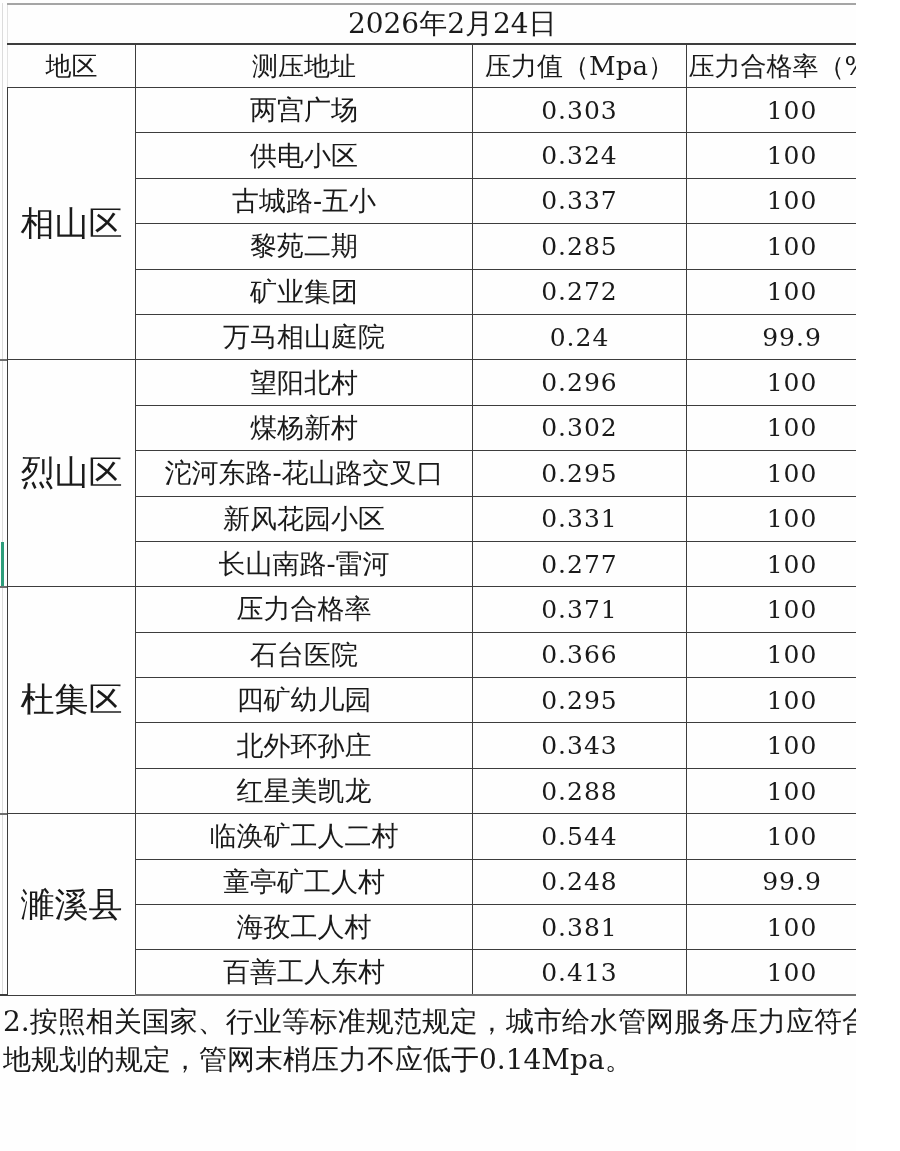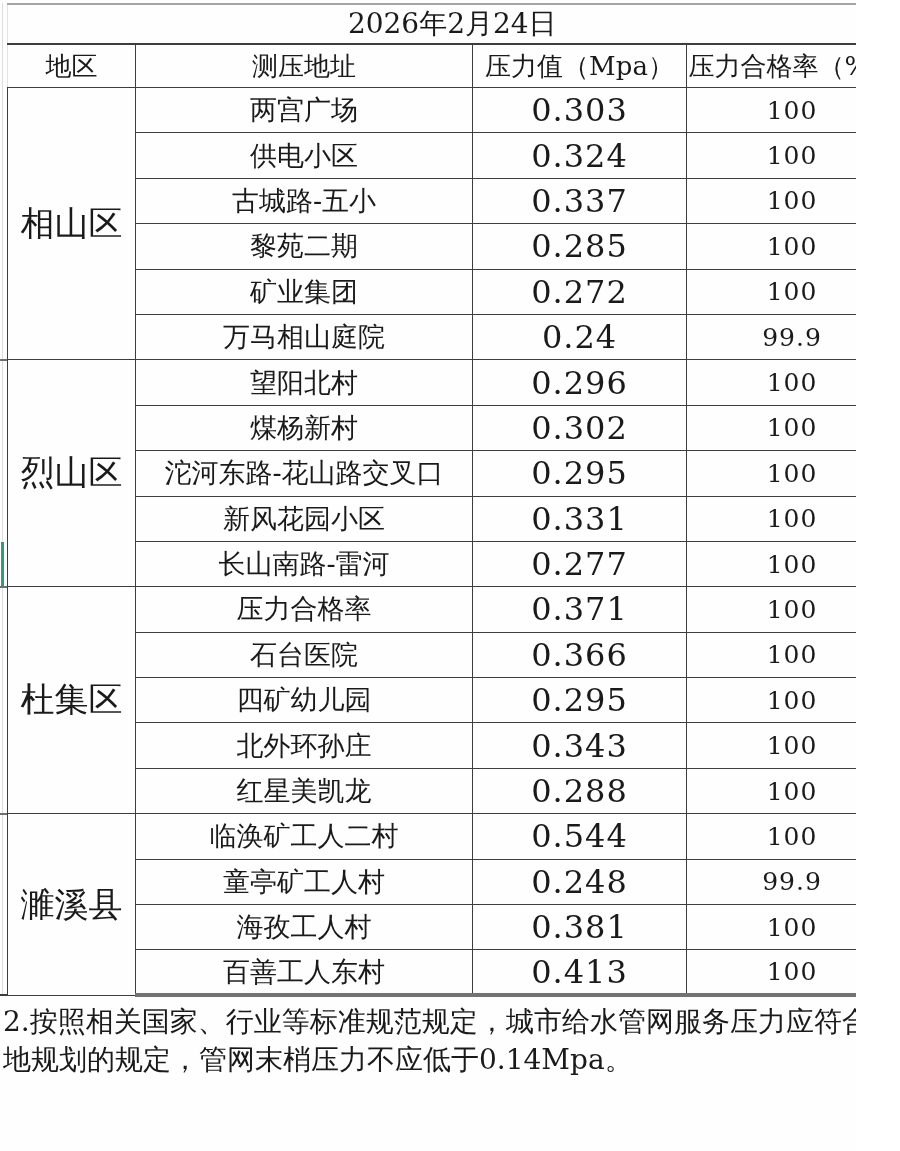--- a/index.html
+++ b/index.html
@@ -70,26 +70,26 @@
     border-right: 2px solid #3d3d3d;
     border-bottom: 2px solid #3d3d3d;
   }
   tr.header-row th {
     height: 42px;
     font-size: 26px;
   }
   tr.data-row { height: 45.4px; }
   td.region-cell   { font-size: 34px; border-left: 1px solid #e3e3e3; }
   td.address-cell  { font-size: 27px; }
-  td.pressure-cell { font-size: 32px; letter-spacing: 1px; }
+  td.pressure-cell { font-size: 25px; letter-spacing: 1px; }
   td.rate-cell     { font-size: 25px; letter-spacing: 1px; }
   tr.header-row th:first-child { border-left: 1px solid #e3e3e3; }
   tr.header-row th:last-child,
   td.rate-cell { border-right: 2px solid #3d3d3d; }
-  tr.last-row td { border-bottom: 4px solid #737373; }
+  tr.last-row td { border-bottom: 2px solid #737373; }
 
   .notes {
     position: absolute;
     left: 3px; top: 1003px;
     width: 895px;
     font-size: 28px;
     line-height: 38px;
     text-align: justify;
   }
   .notes p { margin: 0; word-break: break-all; }

